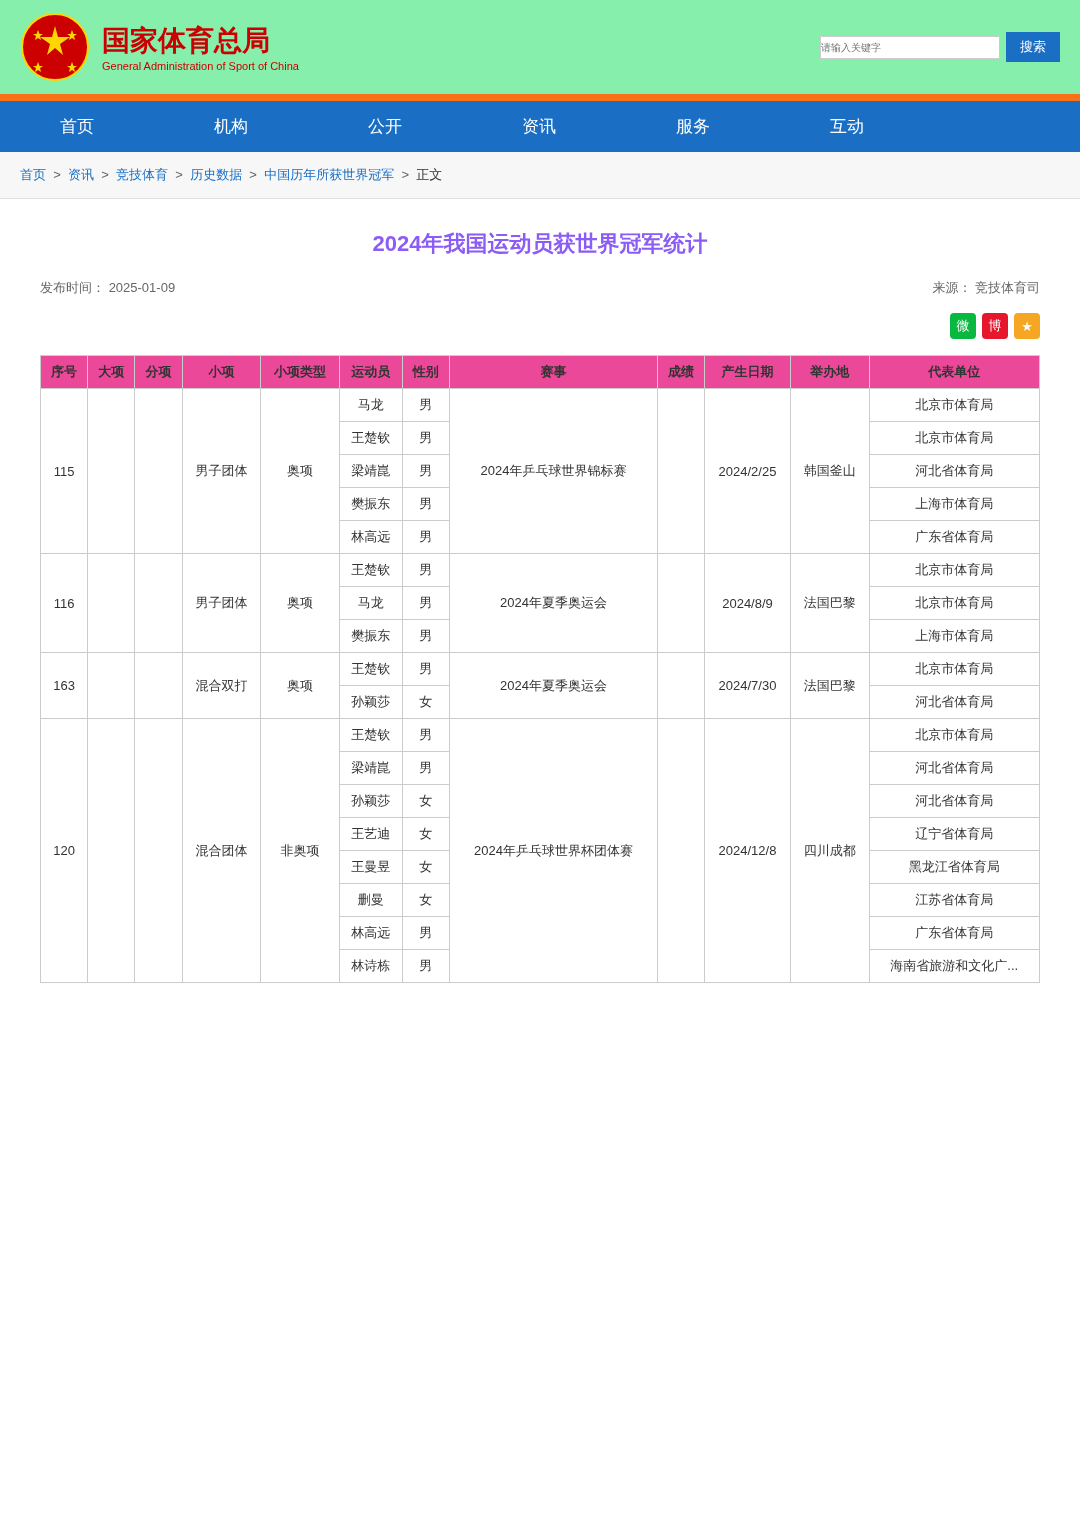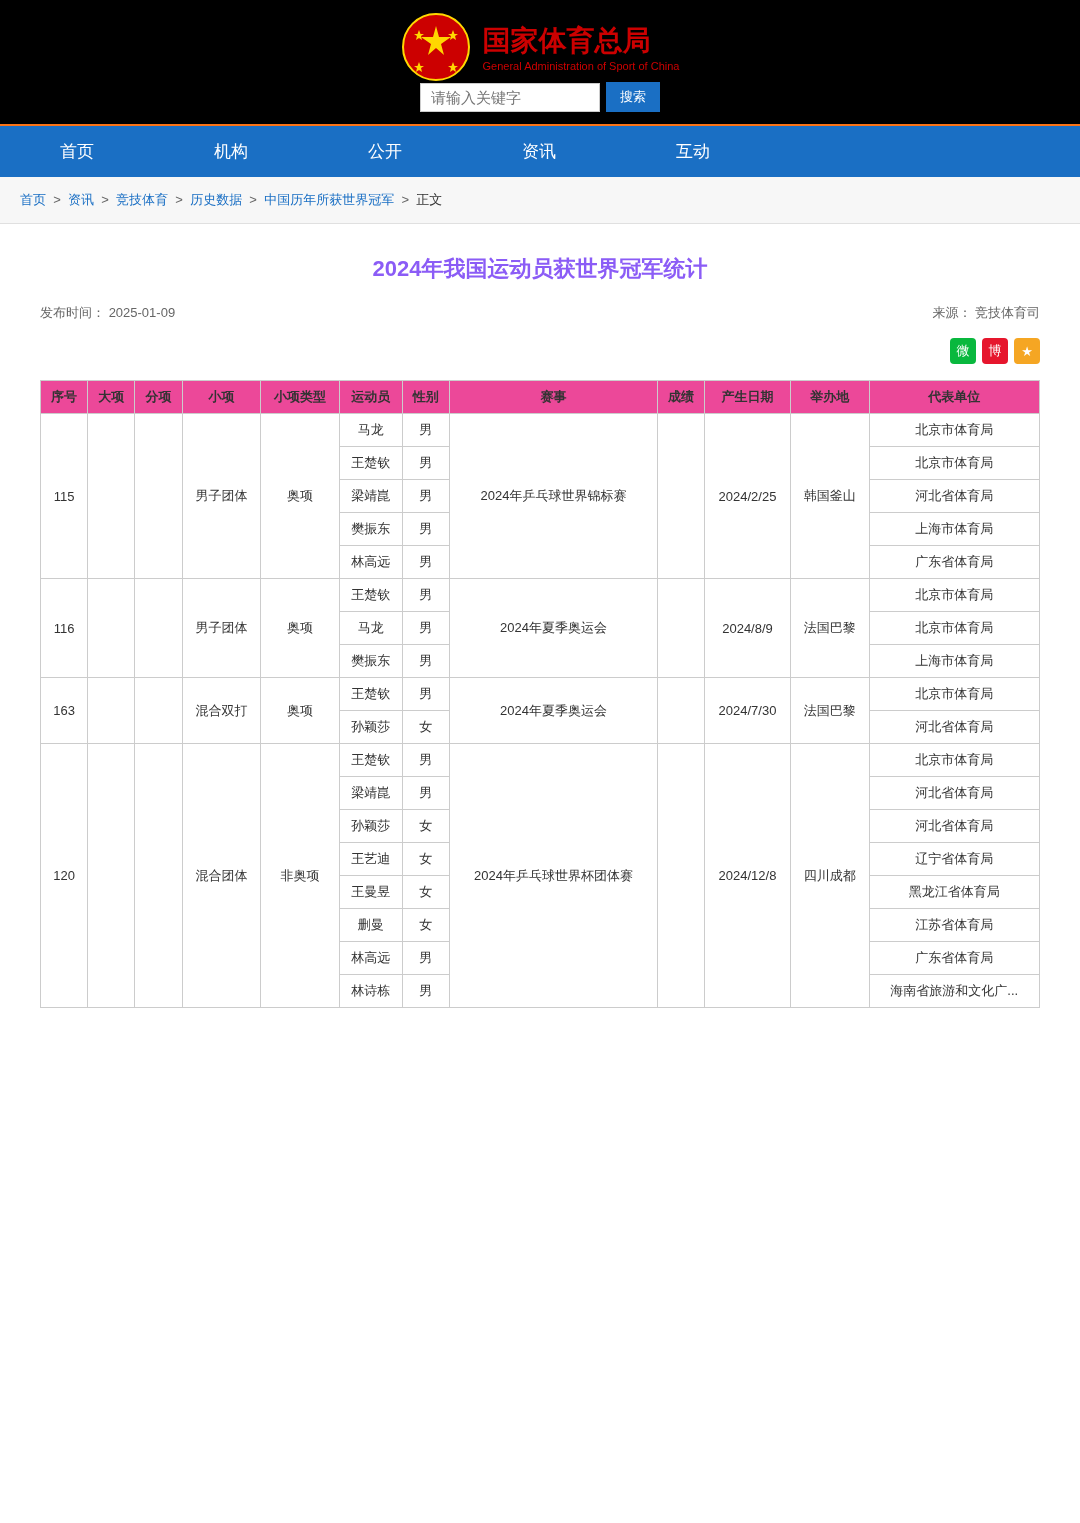--- a/index.html
+++ b/index.html
@@ -1,26 +1,26 @@
 <!DOCTYPE html>
 <html><head>
   <meta charset="utf-8">
   <style>
     * { box-sizing: border-box; margin: 0; padding: 0; }
     body { font-family: "Microsoft YaHei", "SimHei", Arial, sans-serif; background: #fff; width: 1080px; }
 
     
-    .header { background: #000000; padding: 12px 20px; display: flex; align-items: center; justify-content: space-between; border-bottom: 2px solid #f97316; flex-direction: column; }
+    .header { background: #86efac; padding: 12px 20px; display: flex; align-items: center; justify-content: space-between; border-bottom: 7px solid #f97316; }
     .logo-area { display: flex; align-items: center; gap: 12px; }
     .logo-emblem { width: 70px; height: 70px; }
     .logo-text { display: flex; flex-direction: column; }
     .logo-cn { font-size: 28px; font-weight: bold; color: #c00; }
     .logo-en { font-size: 11px; color: #c00; }
     .search-area { display: flex; align-items: center; gap: 6px; }
-    .search-input { border: 1px solid #ccc; padding: 5px 10px; font-size: 15px; width: 180px; color: #999; }
+    .search-input { border: 1px solid #ccc; padding: 5px 0; font-size: 10px; width: 180px; color: #999; }
     .search-btn { background: #1a6fc4; color: #fff; border: none; padding: 6px 14px; font-size: 13px; cursor: pointer; }
 
     
     .nav { background: #1a6fc4; display: flex; }
     .nav-item { color: #fff; font-size: 17px; padding: 14px 60px; cursor: pointer; text-align: center; }
 
     
     .breadcrumb { padding: 14px 20px; font-size: 13px; color: #666; background: #f7f7f7; border-bottom: 1px solid #e0e0e0; }
     .breadcrumb span { color: #1a6fc4; cursor: pointer; }
     .breadcrumb span:last-child { color: #333; cursor: default; }
@@ -68,20 +68,21 @@
     <input class="search-input" type="text" placeholder="请输入关键字" style="">
     <button class="search-btn">搜索</button>
   </div>
 </div>
 
 <nav class="nav">
   <div class="nav-item">首页</div>
   <div class="nav-item">机构</div>
   <div class="nav-item">公开</div>
   <div class="nav-item">资讯</div>
+  <div class="nav-item">服务</div>
   <div class="nav-item">互动</div>
 </nav>
 
 <div class="breadcrumb">
   <span>首页</span>
   &nbsp;&gt;&nbsp;
   <span>资讯</span>
   &nbsp;&gt;&nbsp;
   <span>竞技体育</span>
   &nbsp;&gt;&nbsp;

